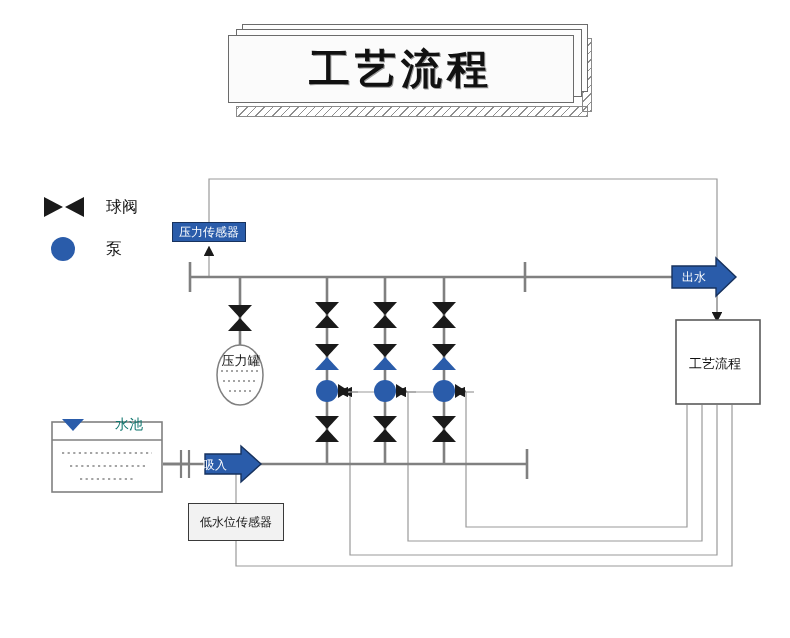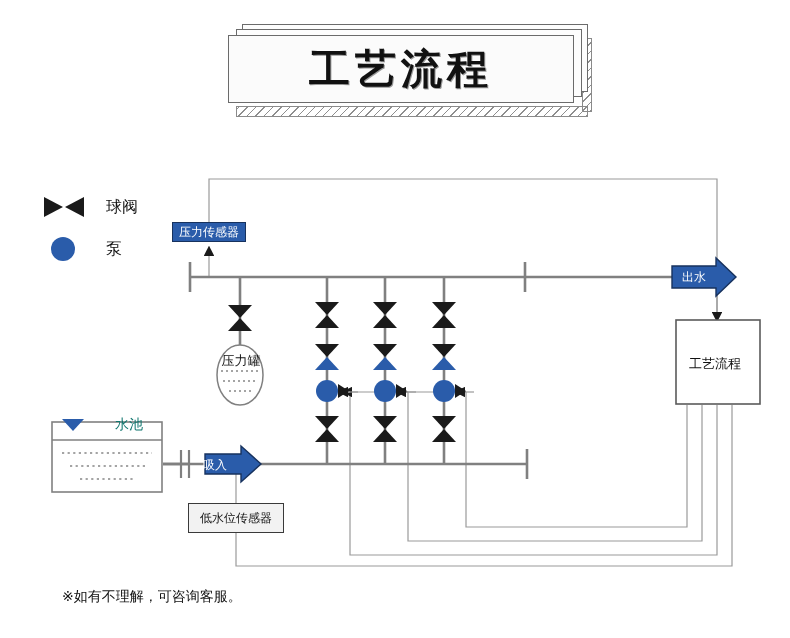--- a/index.html
+++ b/index.html
@@ -240,17 +240,16 @@
   <div id="tank-label">压力罐</div>
 
   <div class="arrowlbl" style="left:676px;top:269px;width:44px;height:16px;">出水</div>
 
   <div id="ctrl-label">工艺流程</div>
 
   <div id="pool-label">水池</div>
 
   <div class="arrowlbl" style="left:197px;top:457px;width:40px;height:16px;">吸入</div>
 
-  <div class="boxlbl" style="left:188px;top:503px;width:96px;height:30px;text-align:right;">低水位传感器</div>
-
-  <div id="footnote">※如有不理解，可咨询客服。</div>
+  <div class="boxlbl" style="left:188px;top:503px;width:96px;height:38px;text-align:right;">低水位传感器</div>
+
 
 </div>
 
 </body></html>

